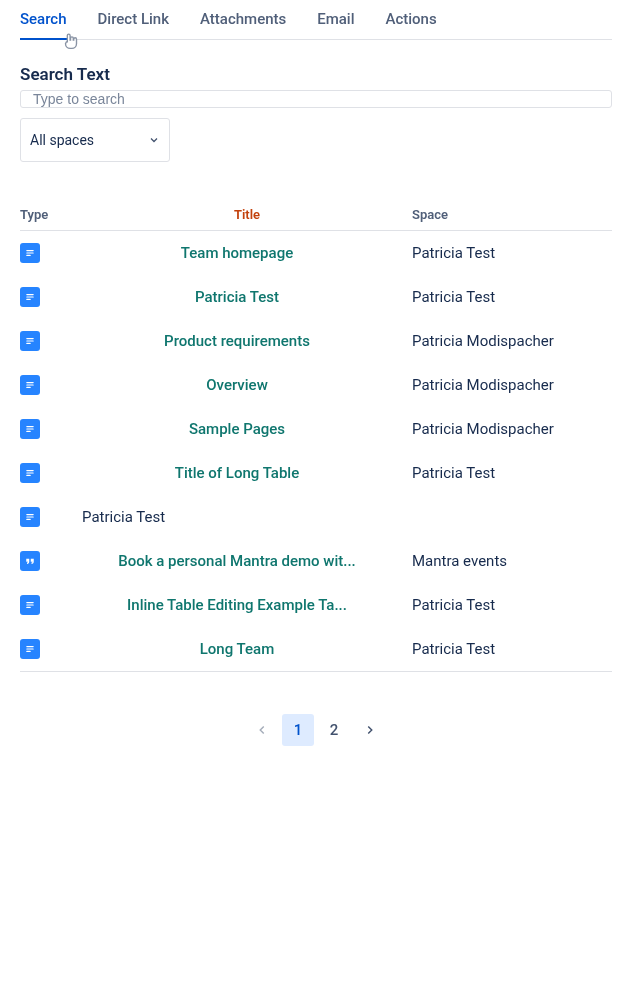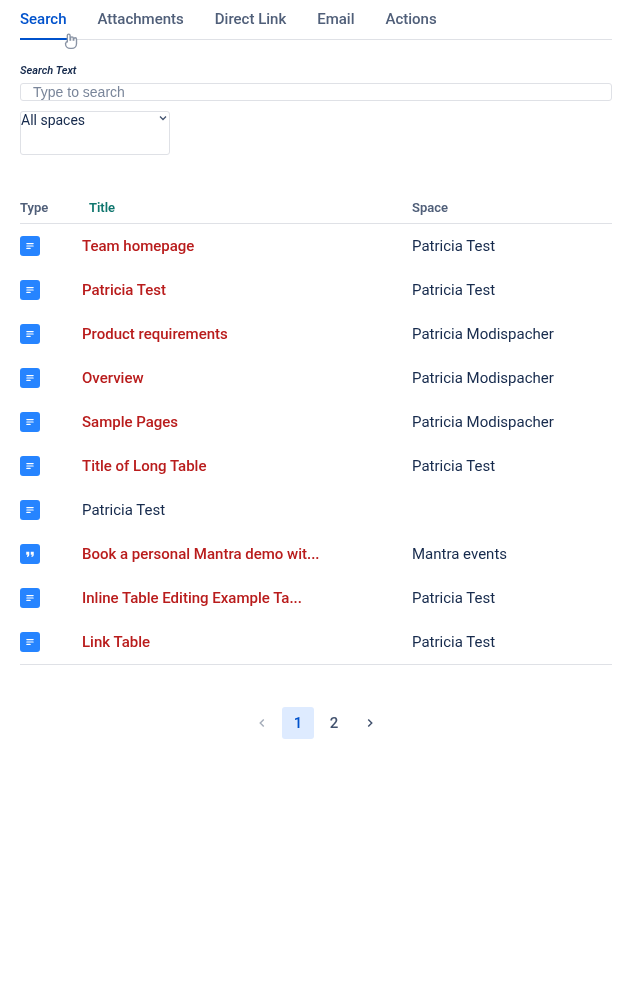--- a/index.html
+++ b/index.html
@@ -39,25 +39,24 @@
       left: 40px;
       top: 30px;
       font-size: 22px;
       color: #8993A4;
       pointer-events: none;
     }
     .search-section {
       margin-top: 24px;
     }
     .search-label {
-      font-size: 11px;
+      font-size: 17px;
       font-weight: 600;
       color: #172B4D;
       margin-bottom: 6px;
-      font-style: italic;
     }
     .search-row {
       display: flex;
       gap: 10px;
       flex-direction: column;
     }
     .search-input {
       flex: 1;
       height: 44px;
       border: 1px solid #DFE1E6;
@@ -68,23 +67,23 @@
       outline: none;
     }
     .search-input::placeholder {
       color: #7A869A;
     }
     .space-select {
       width: 150px;
       height: 44px;
       border: 1px solid #DFE1E6;
       border-radius: 3px;
-      padding: 0 0;
-      display: flex;
-      align-items: flex-start;
+      padding: 0 9px;
+      display: flex;
+      align-items: center;
       justify-content: space-between;
       cursor: pointer;
       background: #fff;
     }
     .space-select-text {
       font-size: 14px;
       color: #172B4D;
     }
     .chevron-down {
       width: 12px;
@@ -103,21 +102,22 @@
     .col-type {
       width: 62px;
       font-size: 13px;
       font-weight: 600;
       color: #505F79;
     }
     .col-title {
       flex: 1;
       font-size: 13px;
       font-weight: 600;
-      color: #0f766e;
+      color: #c2410c;
+      text-align: center;
     }
     .col-space {
       width: 200px;
       font-size: 13px;
       font-weight: 600;
       color: #505F79;
     }
     .table-row {
       display: flex;
       align-items: center;
@@ -128,26 +128,27 @@
     }
     .cell-type {
       width: 62px;
       display: flex;
       align-items: center;
     }
     .cell-title {
       flex: 1;
       font-size: 15px;
       font-weight: 500;
-      color: #b91c1c;
+      color: #0f766e;
       cursor: pointer;
       white-space: nowrap;
       overflow: hidden;
       text-overflow: ellipsis;
       padding-right: 20px;
+      text-align: center;
     }
     .cell-space {
       width: 200px;
       font-size: 15px;
       color: #172B4D;
     }
     .page-icon,
     .quote-icon {
       width: 20px;
       height: 20px;
@@ -195,22 +196,22 @@
     .page-number.active {
       background: #DEEBFF;
       color: #0052CC;
     }
   </style>
 </head>
 <body>
 
 <div class="tabs">
   <div class="tab active">Search</div>
+  <div class="tab">Direct Link</div>
   <div class="tab">Attachments</div>
-  <div class="tab">Direct Link</div>
   <div class="tab">Email</div>
   <div class="tab">Actions</div>
   <div class="cursor-hand">
     <svg viewBox="0 0 24 24" width="22" height="22" fill="none" stroke="#8993A4" stroke-width="1.5">
       <path d="M8 13V6a1.5 1.5 0 013 0v5h.5V9a1.5 1.5 0 013 0v2h.5v-1a1.5 1.5 0 013 0v5a5 5 0 01-5 5h-2a5 5 0 01-5-5l1-2z" fill="#fff"></path>
     </svg>
   </div>
 </div>
 
 <div class="search-section">
@@ -350,21 +351,21 @@
       <div class="table-row">
         <div class="cell-type">
           <div class="page-icon">
             <svg viewBox="0 0 16 16">
               <rect x="3" y="4" width="10" height="1.6" rx="0.8"></rect>
               <rect x="3" y="7.2" width="10" height="1.6" rx="0.8"></rect>
               <rect x="3" y="10.4" width="6" height="1.6" rx="0.8"></rect>
             </svg>
           </div>
         </div>
-        <div class="cell-title">Link Table</div>
+        <div class="cell-title">Long Team</div>
         <div class="cell-space">Patricia Test</div>
       </div>
     </div>
 </div>
 
 <div class="pagination">
   <div class="page-nav disabled">
     <svg width="14" height="14" viewBox="0 0 24 24" fill="none" stroke="currentColor" stroke-width="2.5">
       <polyline points="15 18 9 12 15 6"></polyline>
     </svg>

